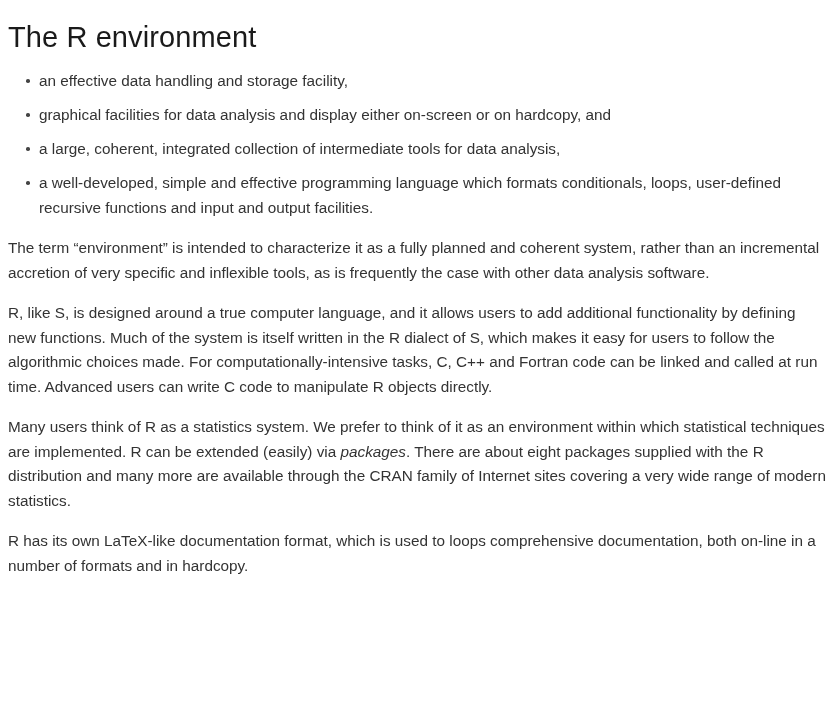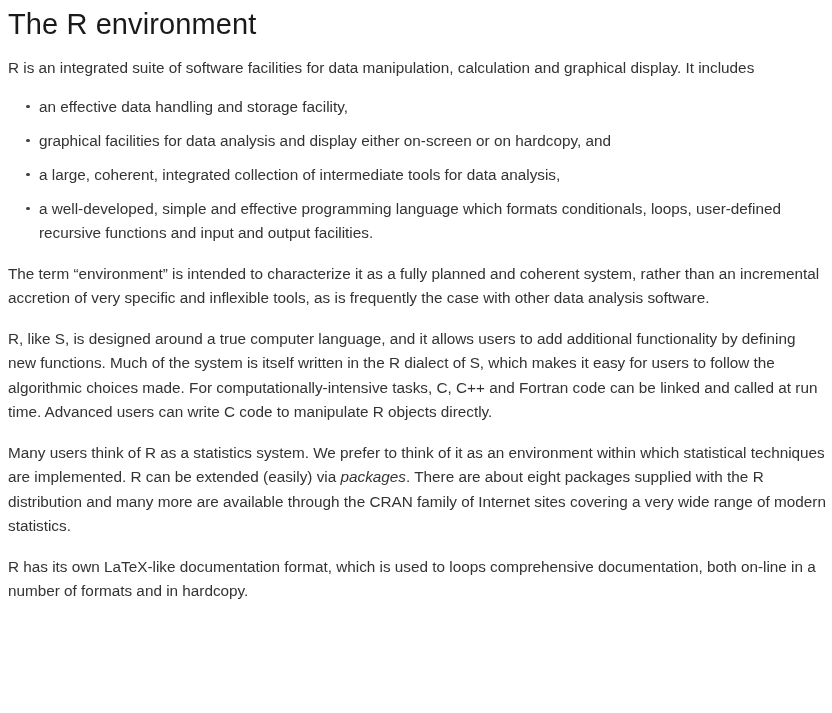--- a/index.html
+++ b/index.html
@@ -17,21 +17,21 @@
   .page {
     box-sizing: border-box;
     width: 832px;
     padding: 0px 6px 0px 8px;
   }
   .doc-heading {
     font-size: 29px;
     font-weight: normal;
     color: #1a1a1a;
     margin: 0;
-    padding: 6px 0 0 0;
+    padding: 19px 0 0 0;
     line-height: 36px;
     letter-spacing: 0.1px;
   }
   .doc-para {
     font-size: 15.3px;
     line-height: 24.5px;
     color: #333333;
     margin: 16px 0 0 0;
     text-align: left;
   }
@@ -67,21 +67,20 @@
     font-style: italic;
   }
 </style>
 </head>
 <body>
 
 <div class="page">
 
   <h1 class="doc-heading">The R environment</h1>
 
-  <p class="doc-para first-para">R is an integrated suite of software facilities for data manipulation, calculation and graphical display. It includes</p>
 
   <ul class="doc-list">
     <li class="doc-list-item">
       <span class="bullet"></span>
       <span>an effective data handling and storage facility,</span>
     </li>
     <li class="doc-list-item">
       <span class="bullet"></span>
       <span>graphical facilities for data analysis and display either on-screen or on hardcopy, and</span>
     </li>

